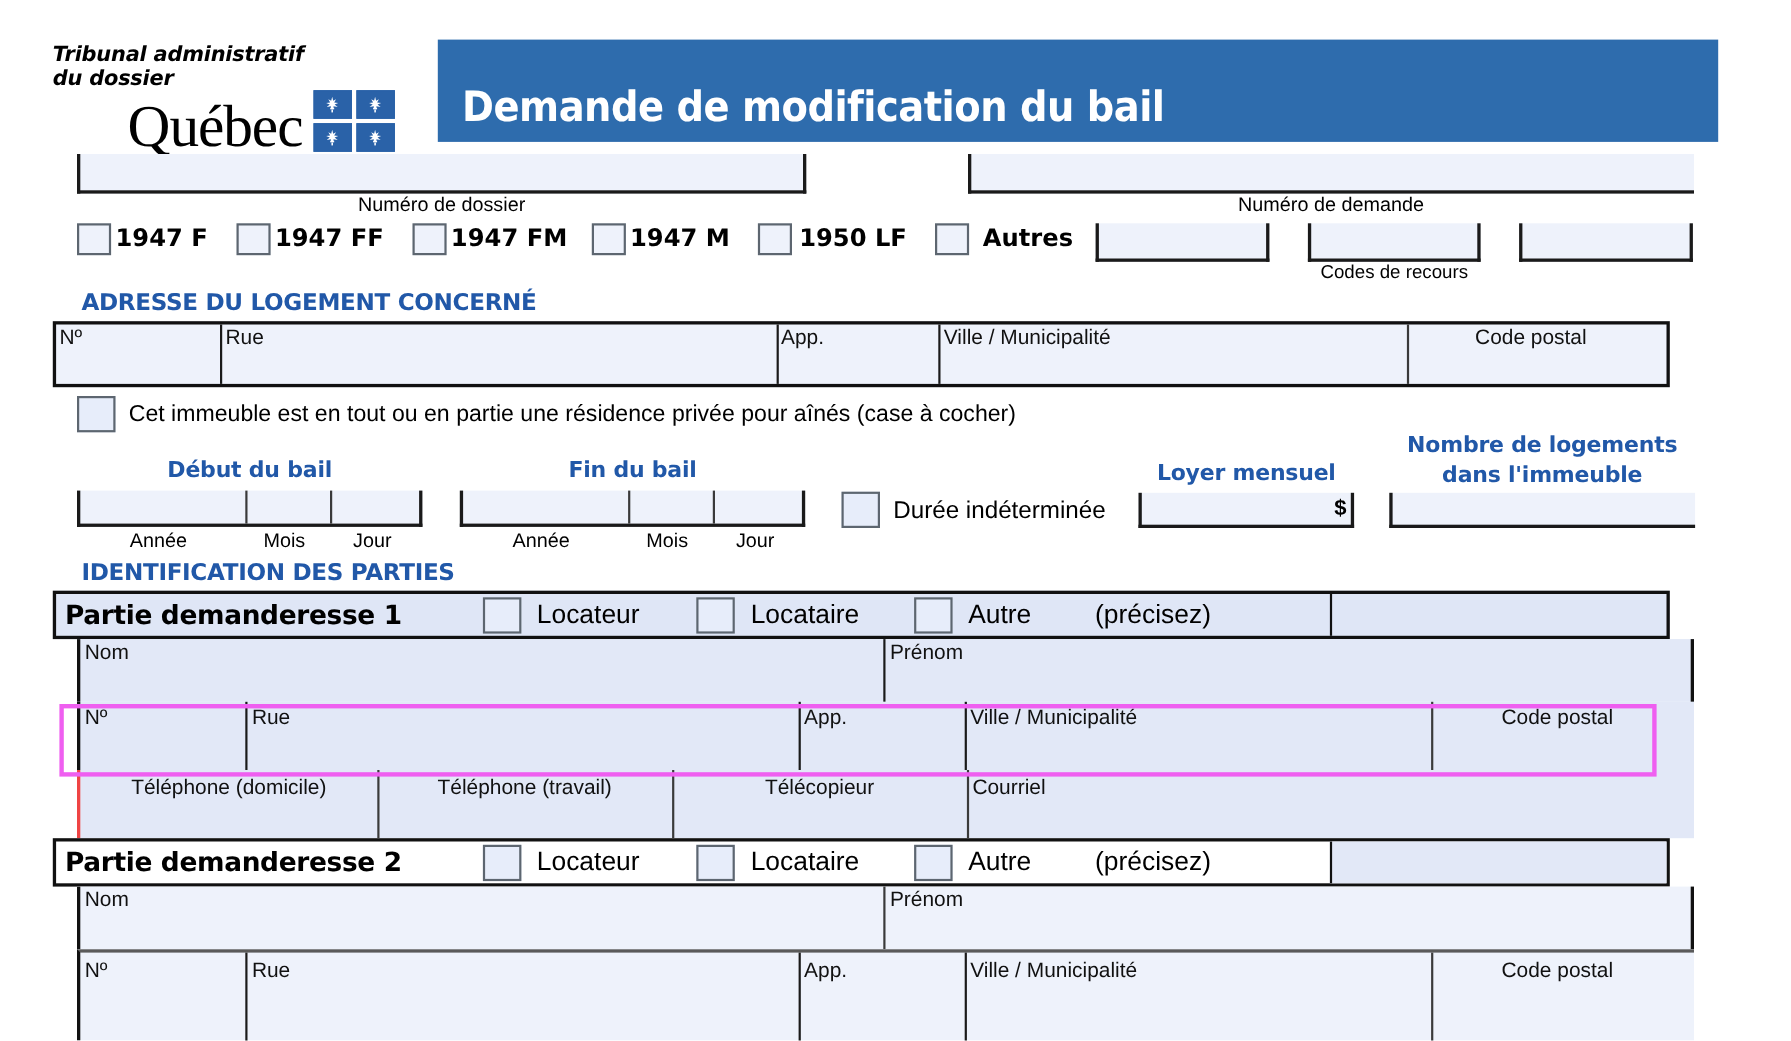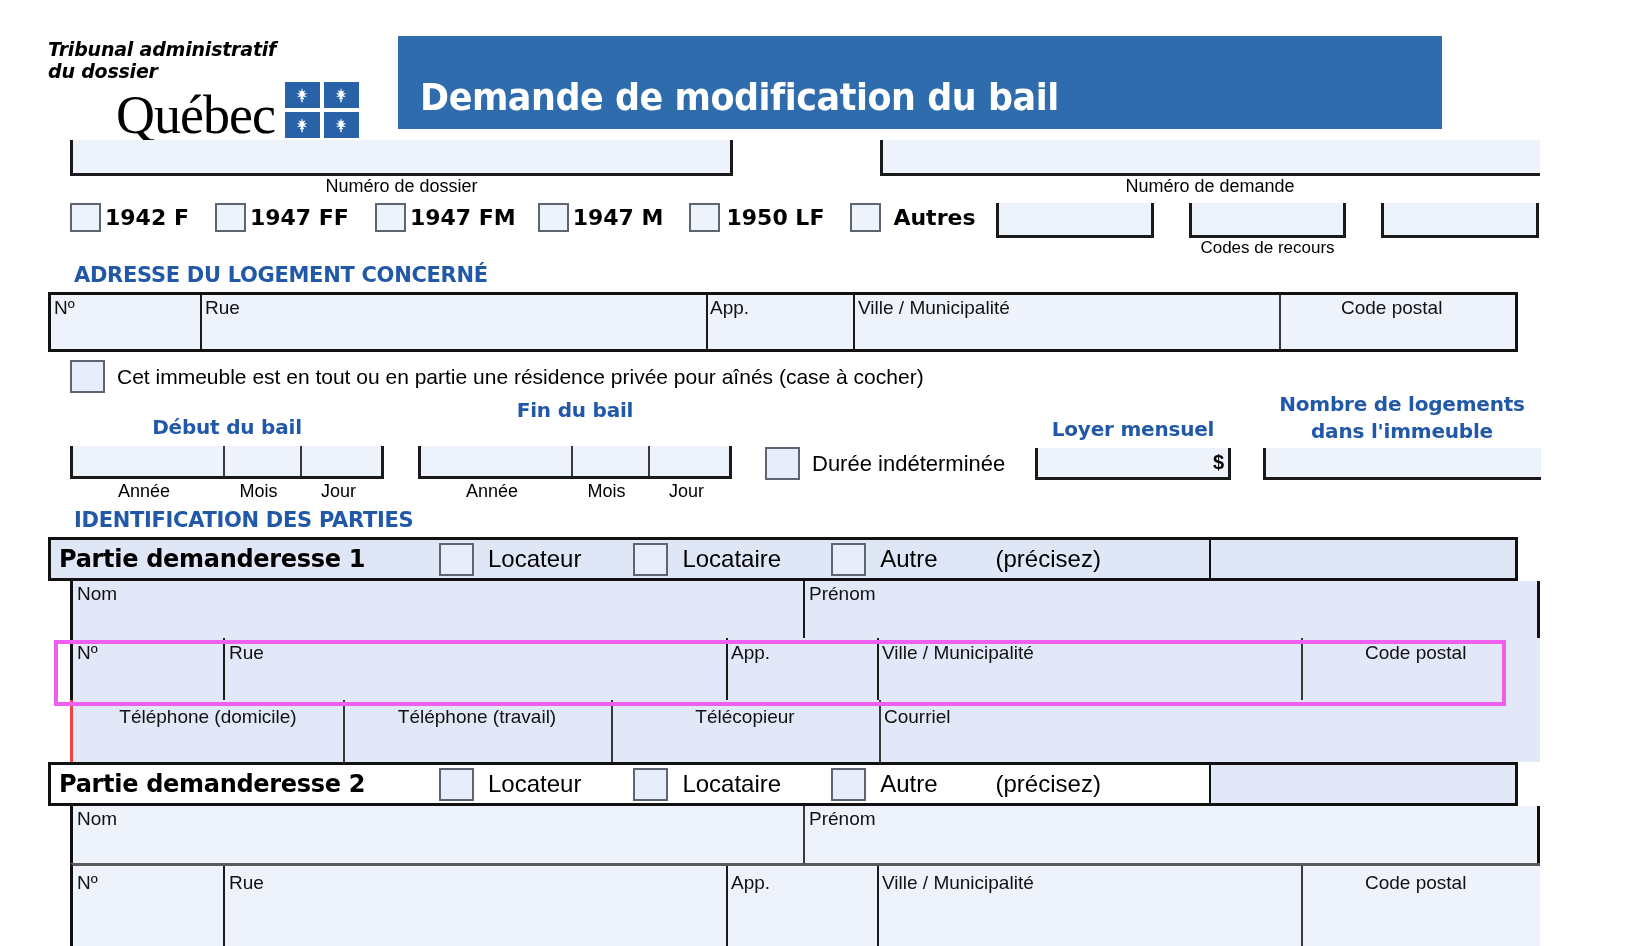--- a/index.html
+++ b/index.html
@@ -24,21 +24,21 @@
     font-family:"Liberation Serif", serif;
     font-size:54px; line-height:54px; color:#000;
     letter-spacing:-1px;
   }
   .flags { display:grid; grid-template-columns:35px 35px; grid-template-rows:26px 26px;
            gap:4px; margin-left:10px; margin-bottom:4px; }
   .flag { background:#2a62a8; position:relative; border:1px solid #2a62a8; }
   .flag svg { position:absolute; left:50%; top:50%; transform:translate(-50%,-50%); }
 
   .title-bar {
-    position:absolute; left:398px; top:36px; width:1044px; height:93px;
+    position:absolute; left:398px; top:36px; width:1164px; height:93px;
     background:#2e6cad; color:#fff;
     display:flex; align-items:flex-end;
   }
   .title-text {
     font-family:"DejaVu Sans", sans-serif;
     font-weight:bold; font-size:38px; line-height:40px;
     padding:0 0 12px 24px; letter-spacing:-0.5px;
     white-space:nowrap; transform:scaleX(0.92); transform-origin:left bottom;
   }
 
@@ -144,21 +144,21 @@
 
   <div class="row-abs brk" style="left:48px; top:140px; width:663px; height:36px;"></div>
   <div class="row-abs caption" style="left:48px; top:176px; width:663px;">Numéro de dossier</div>
 
   <div class="row-abs brk-lb" style="left:858px; top:140px; width:660px; height:36px;"></div>
   <div class="row-abs caption" style="left:858px; top:176px; width:660px;">Numéro de demande</div>
 
   <div class="row-abs" style="left:48px; top:203px; display:flex; align-items:center;">
     <div style="display:flex; align-items:center; margin-right:26px;">
       <span class="cbx"></span>
-      <span class="codelbl" style="margin-left:4px;">1942 F</span>
+      <span class="codelbl" style="margin-left:4px;">1947 F</span>
     </div>
     <div style="display:flex; align-items:center; margin-right:26px;">
       <span class="cbx"></span>
       <span class="codelbl" style="margin-left:4px;">1947 FF</span>
     </div>
     <div style="display:flex; align-items:center; margin-right:22px;">
       <span class="cbx"></span>
       <span class="codelbl" style="margin-left:4px;">1947 FM</span>
     </div>
     <div style="display:flex; align-items:center; margin-right:26px;">
@@ -211,21 +211,21 @@
     <div style="position:absolute;left:0;top:0;width:148px;height:30px;"></div>
     <div style="position:absolute;left:152px;top:0;width:73px;height:30px;"></div>
     <div style="position:absolute;left:229px;top:0;width:79px;height:30px;"></div>
   </div>
   <div class="row-abs" style="left:48px; top:481px; width:314px;">
     <span class="caption" style="position:absolute;left:0;width:148px;">Année</span>
     <span class="caption" style="position:absolute;left:152px;width:73px;">Mois</span>
     <span class="caption" style="position:absolute;left:229px;width:79px;">Jour</span>
   </div>
 
-  <div class="row-abs blue-label" style="left:396px; top:398px; width:314px;">Fin du bail</div>
+  <div class="row-abs blue-label" style="left:396px; top:415px; width:314px;">Fin du bail</div>
   <div class="row-abs brk" style="left:396px; top:446px; width:314px; height:33px;">
     <div class="vsep-soft" style="left:150px; top:0; height:30px;"></div>
     <div class="vsep-soft" style="left:227px; top:0; height:30px;"></div>
     <div style="position:absolute;left:0;top:0;width:148px;height:30px;"></div>
     <div style="position:absolute;left:152px;top:0;width:73px;height:30px;"></div>
     <div style="position:absolute;left:229px;top:0;width:79px;height:30px;"></div>
   </div>
   <div class="row-abs" style="left:396px; top:481px; width:314px;">
     <span class="caption" style="position:absolute;left:0;width:148px;">Année</span>
     <span class="caption" style="position:absolute;left:152px;width:73px;">Mois</span>

